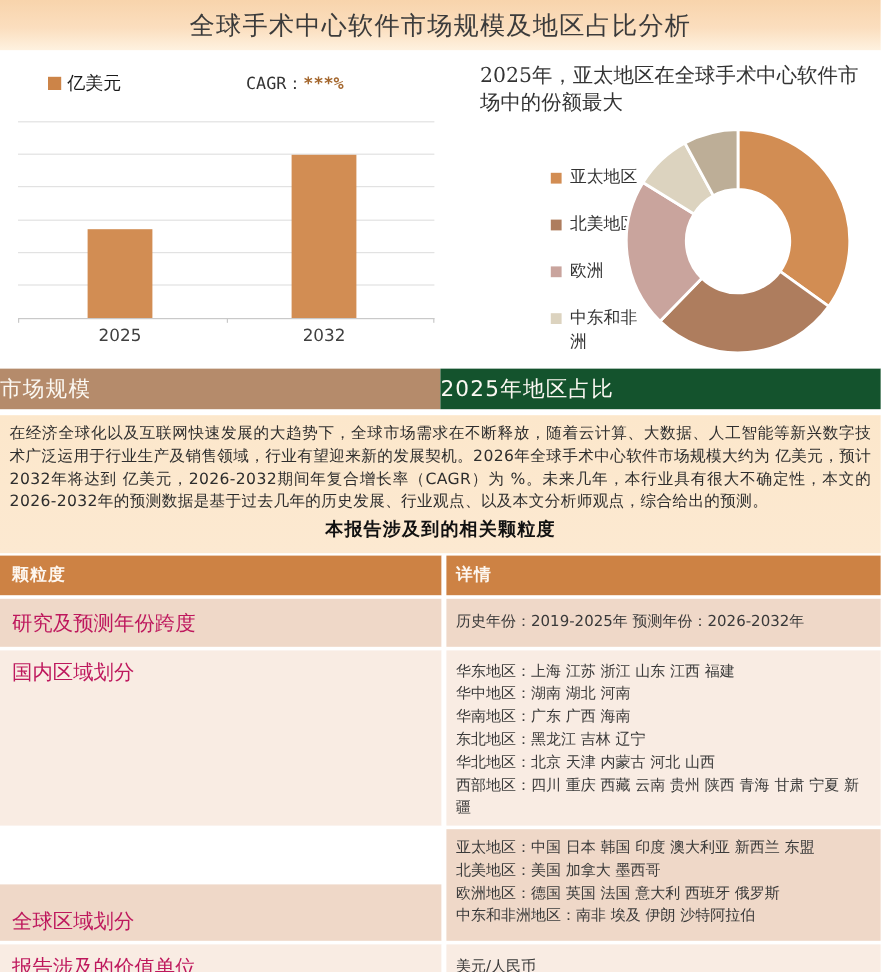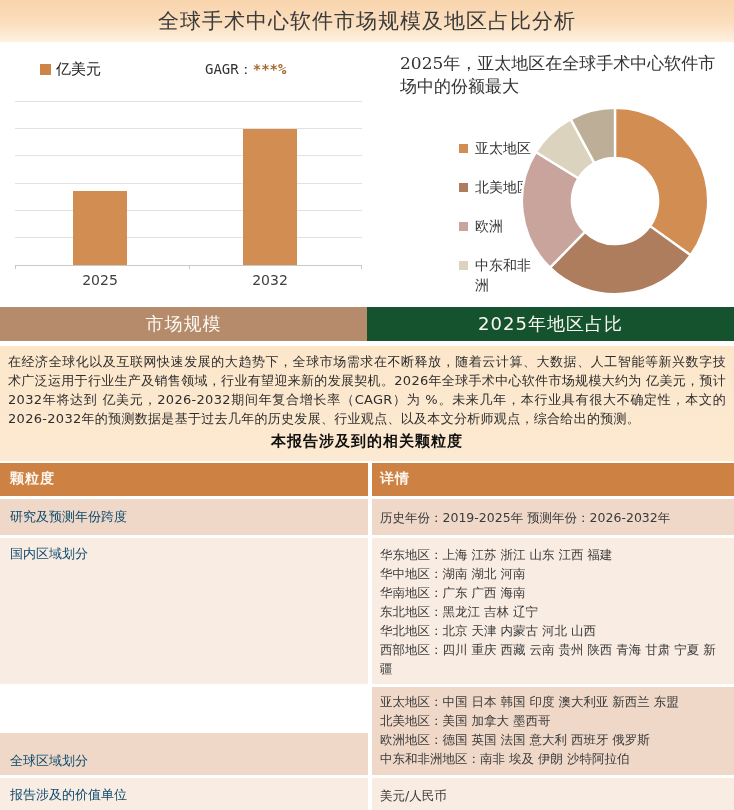--- a/index.html
+++ b/index.html
@@ -35,55 +35,55 @@
   .donut-title{
     margin:10px 6px 0 6px;font-size:17px;line-height:23px;color:#333;
     font-family:"DejaVu Serif","Liberation Serif",serif;
   }
   .donut-legend{position:absolute;left:30px;top:96px;}
   .donut-legend .item{display:flex;align-items:flex-start;margin-bottom:19px;font-size:14px;color:#333;line-height:20px;max-width:92px;padding-left:35px;}
   .donut-legend .sw{flex:0 0 9px;width:9px;height:9px;margin:6px 7px 0 0;}
   .donut-svg{position:absolute;top:61px;right:21px;}
   
   .tabs{height:34px;display:flex;}
-  .tab{flex:1;display:flex;align-items:center;justify-content:center;color:#FBF8F2;font-size:18px;letter-spacing:1px;cursor:pointer;}
+  .tab{flex:1;display:flex;align-items:center;justify-content:flex-start;color:#FBF8F2;font-size:18px;letter-spacing:1px;cursor:pointer;}
   
   .gap{height:5px;background:#fff;}
   .intro{
     height:115px;background:linear-gradient(180deg,#FCE7CB 0%,#FCE9D1 100%);
     padding:6px 8px 0 8px;box-sizing:border-box;
   }
   .intro p{margin:0;font-size:13px;line-height:19px;letter-spacing:0.3px;color:#2E2E2E;text-align:justify;}
   .intro h2{margin:4px 0 0 0;text-align:center;font-size:15px;color:#111;font-weight:bold;letter-spacing:1px;}
   
   .g-table{margin-top:2px;}
   .t-row{display:flex;margin-bottom:3px;}
   .t-left{width:368px;box-sizing:border-box;padding:0 0 0 10px;flex:0 0 368px;}
   .t-mid{width:4px;flex:0 0 4px;background:#fff;}
   .t-right{flex:1;box-sizing:border-box;padding-left:8px;padding-right:6px;}
   .t-head .t-left,.t-head .t-right{background:#CD8244;color:#FDF7F0;font-size:14px;font-weight:bold;
     padding-top:7px;padding-bottom:8px;letter-spacing:1px;}
   .row-dark .t-left,.row-dark .t-right{background:#EFD8C8;}
   .row-light .t-left,.row-light .t-right{background:#F9ECE3;}
-  .t-row .cell-label{font-size:13px;color:#0c4a6e;}
+  .t-row .cell-label{font-size:17px;color:#be185d;}
   .detail-line{font-size:12.5px;line-height:19px;color:#3A3A3A;}
 </style>
 </head>
 <body>
 
 <div class="title-bar">
   <h1>全球手术中心软件市场规模及地区占比分析</h1>
 </div>
 
 <div class="charts">
 
   <div class="bar-panel">
     <div class="bar-legend-row">
       <span class="legend-swatch" style="background: rgb(204, 132, 72);"></span><span>亿美元</span>
-      <span class="cagr"><span>GAGR：</span><span class="stars">***%</span></span>
+      <span class="cagr"><span>CAGR：</span><span class="stars">***%</span></span>
     </div>
     <div class="bar-plot">
         <div class="gridline" style="bottom: 27.1667px;"></div>
         <div class="gridline" style="bottom: 54.3333px;"></div>
         <div class="gridline" style="bottom: 81.5px;"></div>
         <div class="gridline" style="bottom: 108.667px;"></div>
         <div class="gridline" style="bottom: 135.833px;"></div>
         <div class="gridline" style="bottom: 163px;"></div>
         <div class="tick" style="left: 0px;"></div>
         <div class="tick" style="left: 173.5px;"></div>

